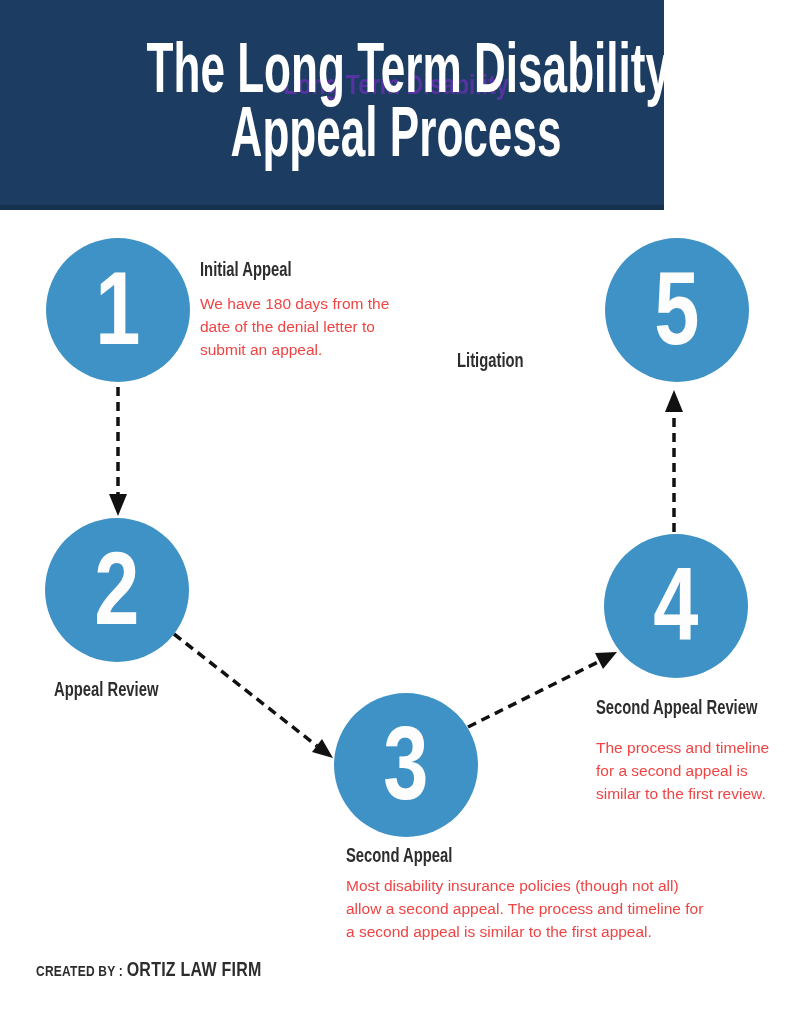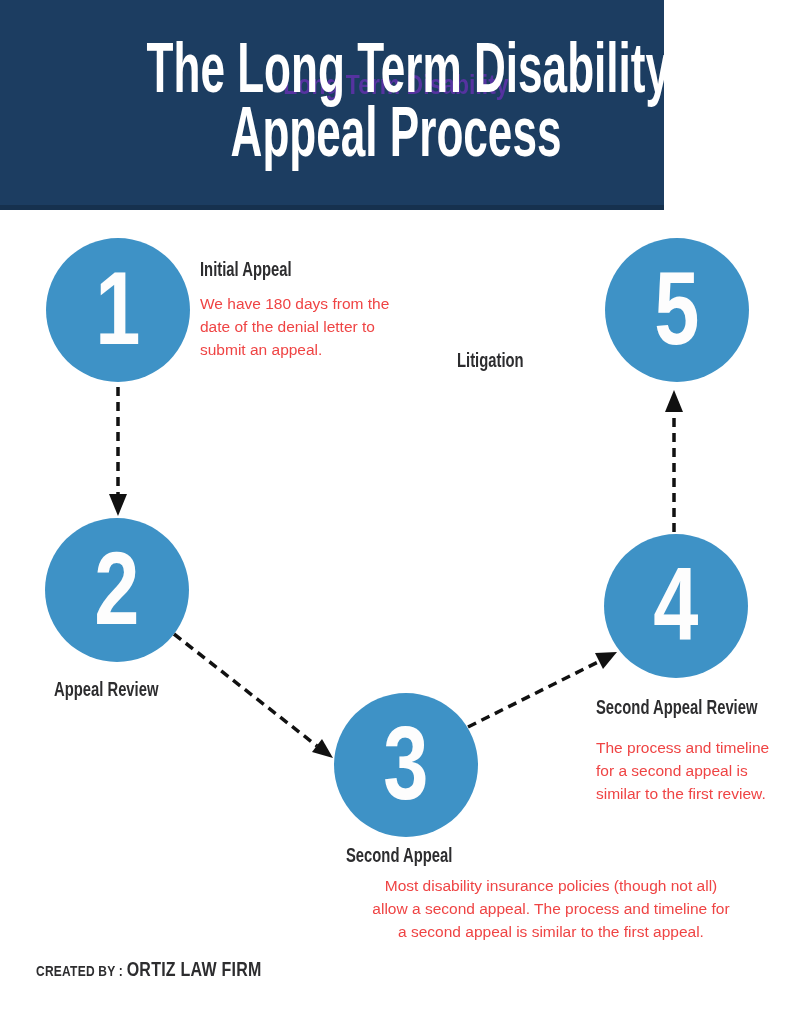--- a/index.html
+++ b/index.html
@@ -62,21 +62,21 @@
   .t3 { left:346px; top:844px; }
   .t4 { left:596px; top:696px; }
   .t5 { left:457px; top:349px; }
 
   .step-desc {
     position:absolute; color:#ef4444; font-size:15.5px; line-height:23px;
     white-space:pre-line;
   }
   .d1 { left:200px; top:292px; width:230px; }
   .d2 { left:54px;  top:712px; width:245px; }
-  .d3 { left:346px; top:874px; width:410px;text-align:center; }
+  .d3 { left:346px; top:874px; width:410px; }
   .d4 { left:596px; top:736px; width:200px; }
   .d5 { left:457px; top:380px; width:220px; }
 
   
   .footer {
     position:absolute; left:36px; top:958px; white-space:nowrap;
     transform:scaleX(0.8); transform-origin:0 0; color:#2d2d2f; font-weight:bold;
   }
   .created-label { font-size:15px; letter-spacing:0.3px; }
   .firm-name { font-size:20px; letter-spacing:0.3px; }

